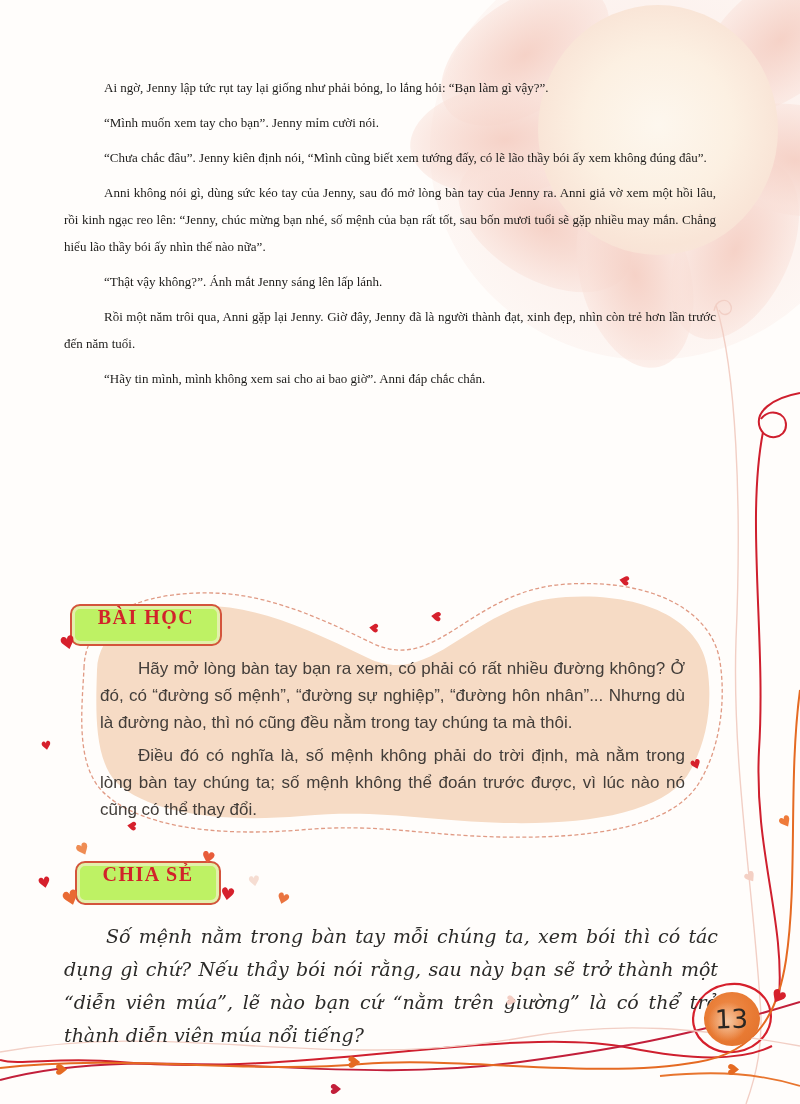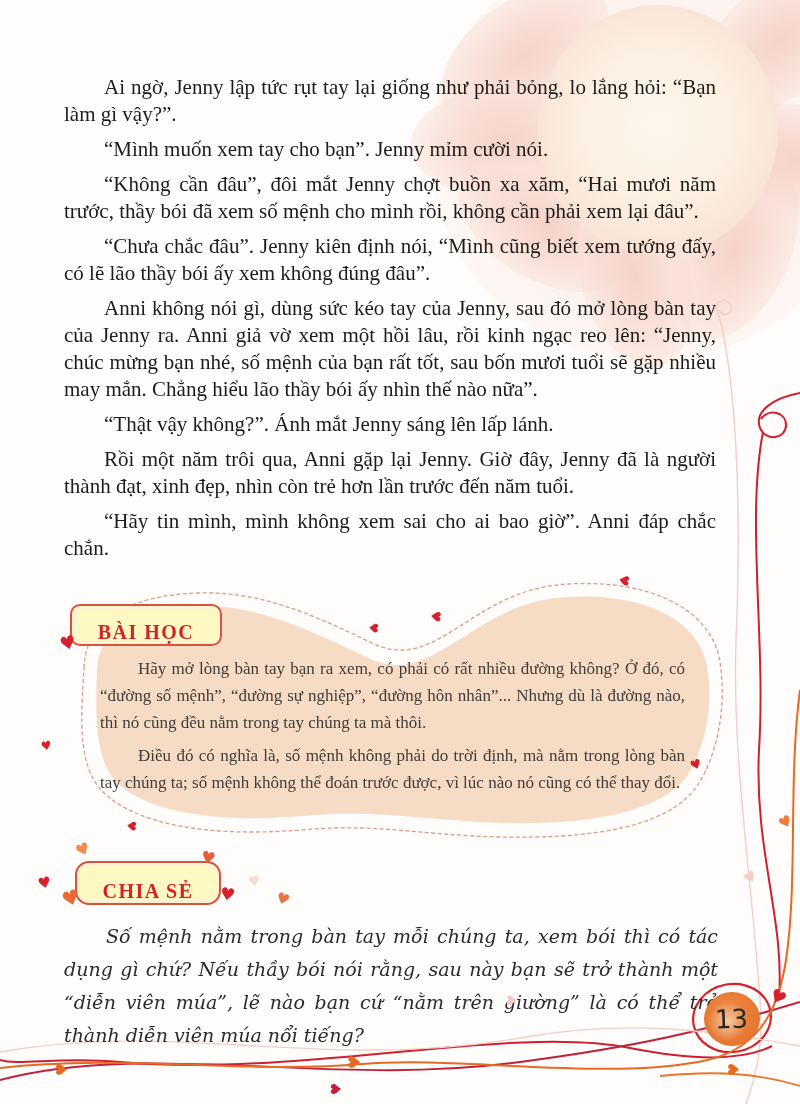--- a/index.html
+++ b/index.html
@@ -12,35 +12,35 @@
   .flower-back{position:absolute;left:430px;top:-60px;width:440px;height:420px;border-radius:50%;
     background:radial-gradient(circle, rgba(247,219,211,.5) 0%, rgba(247,219,211,.25) 60%, rgba(255,255,255,0) 100%);}
   .flower-center{position:absolute;left:538px;top:5px;width:240px;height:250px;border-radius:50%;
     background:radial-gradient(circle at 50% 48%, #fdf7ee 0%, #fcf0e2 42%, #f9e5d7 68%, rgba(249,229,215,.35) 86%, rgba(255,255,255,0) 100%);}
 
   
   .deco{position:absolute;left:0;top:0;z-index:1;pointer-events:none;}
 
   
   .story{position:absolute;left:64px;top:74px;width:652px;z-index:2;
-    font-size:21px;line-height:27px;color:#1d1c1a;text-align:justify;}
+    font-size:13px;line-height:27px;color:#1d1c1a;text-align:justify;}
   .story p{margin:0 0 8px 0;text-indent:40px;}
 
   
-  .section-label{position:absolute;z-index:3;display:flex;align-items:flex-end;justify-content:center;
-    background:#fef9c3;border:2px solid #d4543c;border-radius:10px;
+  .section-label{position:absolute;z-index:3;display:flex;align-items:flex-start;justify-content:center;
+    background:#bef264;border:2px solid #d4543c;border-radius:10px;
     box-shadow:0 0 0 3px rgba(252,239,220,.6) inset;}
   .section-label span{font-family:"Liberation Serif",serif;font-weight:bold;font-size:20px;
     letter-spacing:1.5px;color:#d2232a;}
   .label-lesson{left:70px;top:604px;width:148px;height:38px;}
-  .label-share{left:75px;top:861px;width:142px;height:40px;border-radius:14px;}
+  .label-share{left:75px;top:861px;width:142px;height:40px;}
 
   .lesson-text{position:absolute;left:100px;top:655px;width:585px;z-index:2;
     font-family:"Liberation Sans",sans-serif;font-size:17px;line-height:27px;color:#423d39;text-align:justify;}
-  .lesson-text p{margin:0 0 6px 0;text-indent:38px;font-family:Liberation Serif, serif;}
+  .lesson-text p{margin:0 0 6px 0;text-indent:38px;}
 
   
   .share-text{position:absolute;left:64px;top:920px;width:654px;z-index:2;
     font-family:"DejaVu Serif",serif;font-style:italic;font-size:19px;line-height:33px;
     color:#2c2b29;text-align:justify;text-indent:42px;}
 
   
   .page-badge{position:absolute;left:704px;top:992px;width:56px;height:54px;border-radius:50%;z-index:2;
     background:radial-gradient(circle at 42% 55%, rgba(247,210,178,.85) 0%, rgba(247,210,178,0) 45%),
                radial-gradient(circle at 45% 40%, #ef8e4d 0%, #e87a33 55%, #df6f2b 100%);
@@ -101,21 +101,20 @@
   <path fill="none" stroke="#e8752e" stroke-width="1.8" d="
     M 800,1086 C 760,1074 720,1070 660,1076"></path>
 
   <path fill="none" stroke="#f2cfc5" stroke-width="1.4" d="
     M 0,1052 C 180,1020 320,1072 520,1038 C 620,1020 700,1028 800,1046"></path>
 </svg>
 
 <div class="story">
   <p>Ai ngờ, Jenny lập tức rụt tay lại giống như phải bỏng, lo lắng hỏi: “Bạn làm gì vậy?”.</p>
   <p>“Mình muốn xem tay cho bạn”. Jenny mỉm cười nói.</p>
-  <p>“Không cần đâu”, đôi mắt Jenny chợt buồn xa xăm, “Hai mươi năm trước, thầy bói đã xem số mệnh cho mình rồi, không cần phải xem lại đâu”.</p>
   <p>“Chưa chắc đâu”. Jenny kiên định nói, “Mình cũng biết xem tướng đấy, có lẽ lão thầy bói ấy xem không đúng đâu”.</p>
   <p>Anni không nói gì, dùng sức kéo tay của Jenny, sau đó mở lòng bàn tay của Jenny ra. Anni giả vờ xem một hồi lâu, rồi kinh ngạc reo lên: “Jenny, chúc mừng bạn nhé, số mệnh của bạn rất tốt, sau bốn mươi tuổi sẽ gặp nhiều may mắn. Chẳng hiểu lão thầy bói ấy nhìn thế nào nữa”.</p>
   <p>“Thật vậy không?”. Ánh mắt Jenny sáng lên lấp lánh.</p>
   <p>Rồi một năm trôi qua, Anni gặp lại Jenny. Giờ đây, Jenny đã là người thành đạt, xinh đẹp, nhìn còn trẻ hơn lần trước đến năm tuổi.</p>
   <p>“Hãy tin mình, mình không xem sai cho ai bao giờ”. Anni đáp chắc chắn.</p>
 </div>
 
 <div class="section-label label-lesson">
   <span>BÀI HỌC</span>
 </div>

